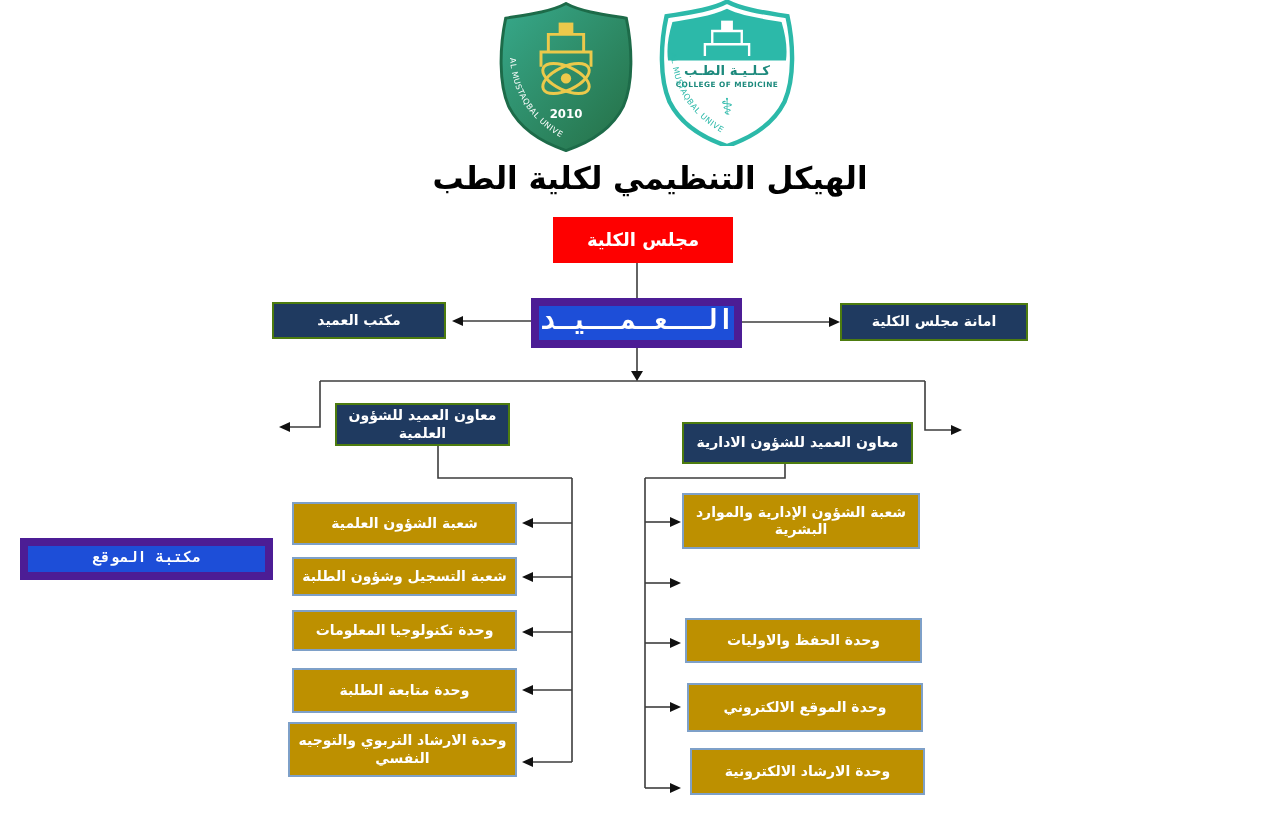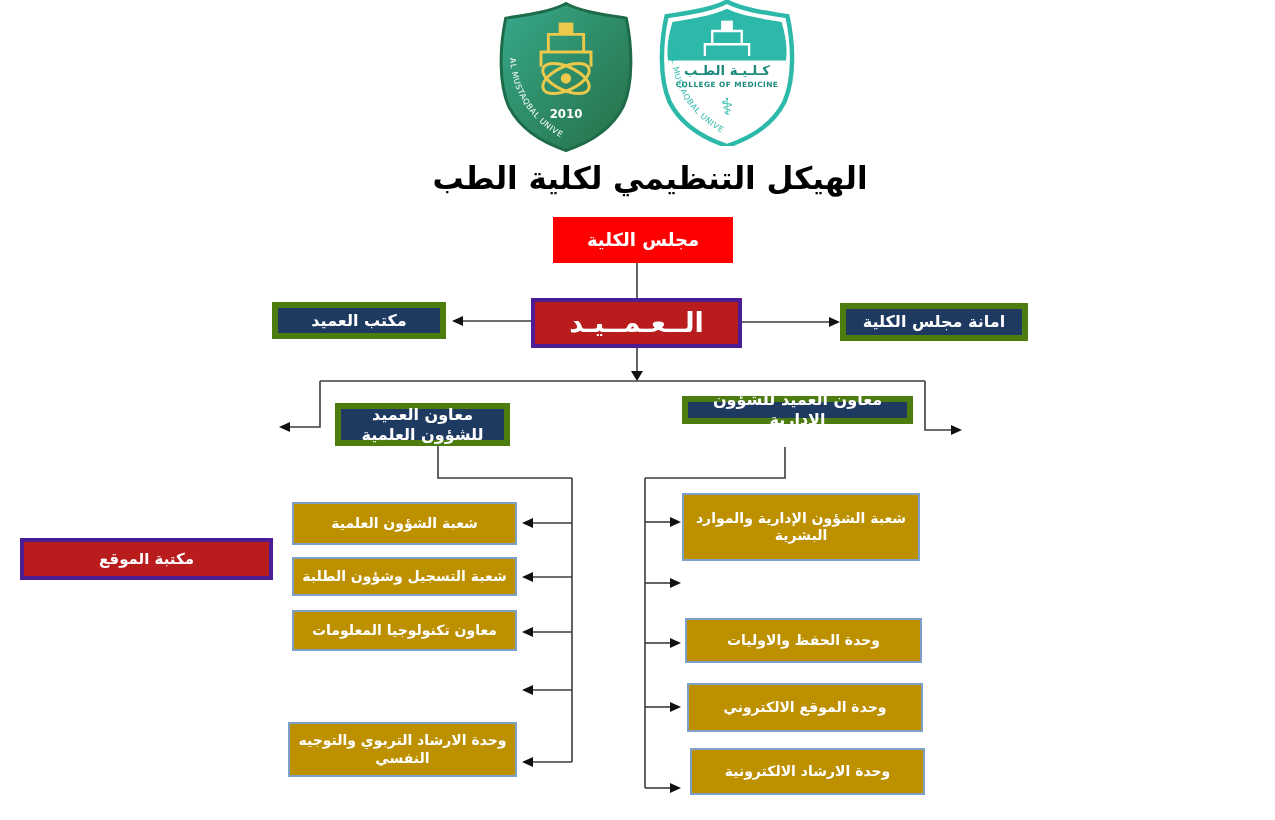--- a/index.html
+++ b/index.html
@@ -6,22 +6,22 @@
   body{width:1275px;height:820px;font-family:"DejaVu Sans",sans-serif;}
   .canvas{position:relative;width:1275px;height:820px;background:#ffffff;overflow:hidden;}
   .connectors{position:absolute;left:0;top:0;width:1275px;height:820px;pointer-events:none;}
   .logo{position:absolute;}
   .title{position:absolute;top:160px;left:0;width:1300px;text-align:center;
          font-size:31px;font-weight:bold;color:#000;direction:rtl;}
   .node{position:absolute;display:flex;align-items:center;justify-content:center;
         text-align:center;color:#fff;font-weight:bold;box-sizing:border-box;
         direction:rtl;line-height:1.25;padding:2px 6px;}
   .red {background:#FE0000;font-size:18px;}
-  .green{background:#b91c1c;border:4px solid #4c1d95;font-size:15px;}
-  .navy{background:#1F3A60;border:6px solid #4d7c0f;font-size:16px;}
+  .green{background:#1d4ed8;border:8px solid #4c1d95;font-size:15px;font-family:Liberation Mono, monospace;}
+  .navy{background:#1F3A60;border:2px solid #4d7c0f;font-size:14px;}
   .gold{background:#BD9000;border:2px solid #7EA0C8;font-size:14px;}
   .dean-text{font-size:27px;letter-spacing:1px;}
 </style>
 </head>
 <body>
 
 <div class="canvas">
 
   <svg class="connectors" width="1275" height="820" viewBox="0 0 1275 820" xmlns="http://www.w3.org/2000/svg">
     <g stroke="#3d3d3d" stroke-width="1.6" fill="none">
@@ -133,30 +133,31 @@
   <div class="node red" style="left:553px;top:217px;width:180px;height:46px">مجلس الكلية</div>
 
   <div class="node green dean-text" style="left:531px;top:298px;width:211px;height:50px">الــعـمــيـد</div>
 
   <div class="node navy" style="left:272px;top:302px;width:174px;height:37px">مكتب العميد</div>
 
   <div class="node navy" style="left:840px;top:303px;width:188px;height:38px">امانة مجلس الكلية</div>
 
   <div class="node navy" style="left:335px;top:403px;width:175px;height:43px">معاون العميد للشؤون العلمية</div>
 
-  <div class="node navy" style="left:682px;top:396px;width:231px;height:28px">معاون العميد للشؤون الادارية</div>
+  <div class="node navy" style="left:682px;top:422px;width:231px;height:42px">معاون العميد للشؤون الادارية</div>
 
 
 
   <div class="node green" style="left:20px;top:538px;width:253px;height:42px">مكتبة الموقع</div>
 
 
   <div class="node gold" style="left:292px;top:502px;width:225px;height:43px">شعبة الشؤون العلمية</div>
   <div class="node gold" style="left:292px;top:557px;width:225px;height:39px">شعبة التسجيل وشؤون الطلبة</div>
-  <div class="node gold" style="left:292px;top:610px;width:225px;height:41px">معاون تكنولوجيا المعلومات</div>
+  <div class="node gold" style="left:292px;top:610px;width:225px;height:41px">وحدة تكنولوجيا المعلومات</div>
+  <div class="node gold" style="left:292px;top:668px;width:225px;height:45px">وحدة متابعة الطلبة</div>
   <div class="node gold" style="left:288px;top:722px;width:229px;height:55px">وحدة الارشاد التربوي والتوجيه النفسي</div>
 
-  <div class="node gold" style="left:682px;top:493px;width:238px;height:68px">شعبة الشؤون الإدارية والموارد البشرية</div>
+  <div class="node gold" style="left:682px;top:493px;width:238px;height:56px">شعبة الشؤون الإدارية والموارد البشرية</div>
   <div class="node gold" style="left:685px;top:618px;width:237px;height:45px">وحدة الحفظ والاوليات</div>
   <div class="node gold" style="left:687px;top:683px;width:236px;height:49px">وحدة الموقع الالكتروني</div>
   <div class="node gold" style="left:690px;top:748px;width:235px;height:47px">وحدة الارشاد الالكترونية</div>
 
 </div>
 
 </body></html>

